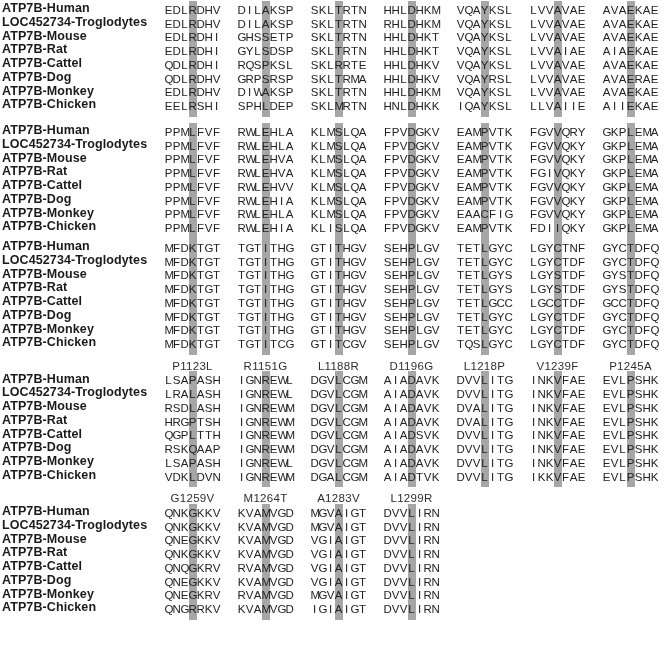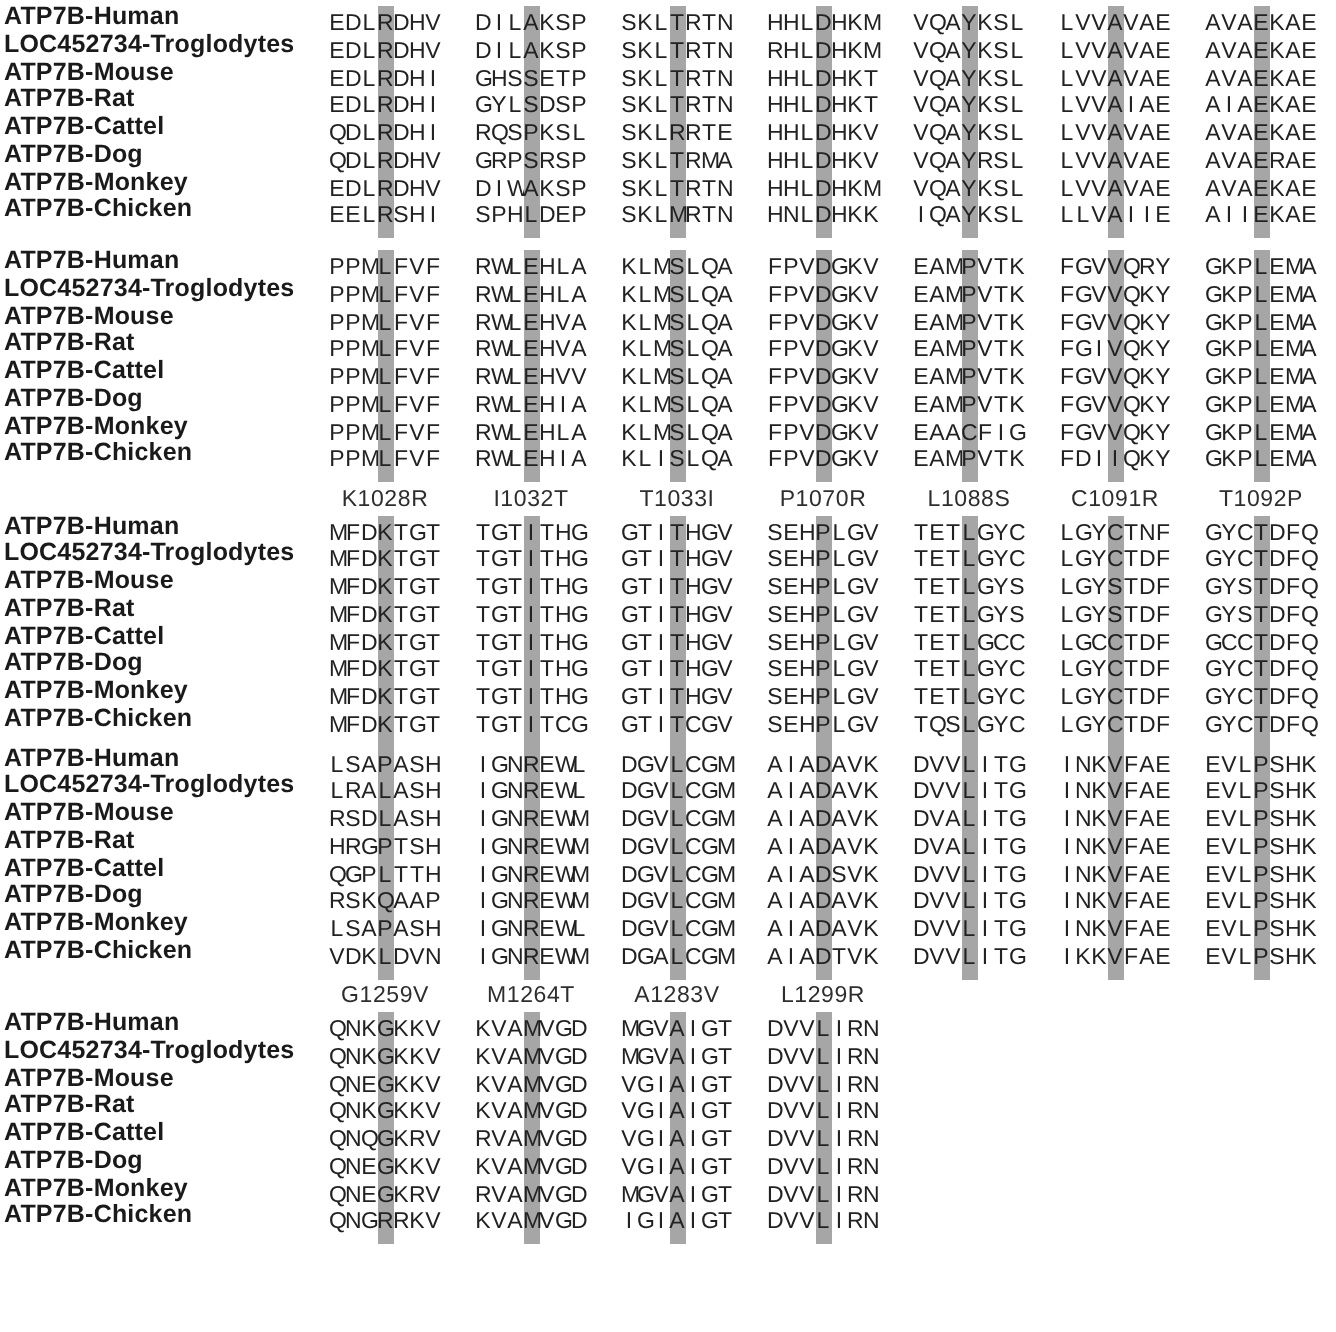--- a/index.html
+++ b/index.html
@@ -4,21 +4,21 @@
 <style>
   html,body{margin:0;padding:0;background:#ffffff;}
   body{
     width:668px;height:666px;overflow:hidden;
     font-family:"Liberation Sans","DejaVu Sans",sans-serif;
     color:#1a1a1a;
   }
   #figure{padding:2px 0 0 2px;}
   .block{margin-bottom:6px;}
   .block.first-block{margin-bottom:12px;}
-  .row{display:flex;height:13.75px;}
+  .row{display:flex;align-items:center;height:13.75px;}
   .row.header-row{height:15.5px;align-items:flex-end;padding-bottom:1px;}
   .label-cell{
     width:154px;flex:0 0 154px;
     font-weight:bold;font-size:12.5px;letter-spacing:0.1px;
     white-space:nowrap;line-height:13.75px;
   }
   .seq-col{width:73px;flex:0 0 73px;text-align:center;}
   .col-header{
     font-size:11.5px;color:#2e2e2e;letter-spacing:0.3px;
     display:inline-block;width:73px;flex:0 0 73px;text-align:center;
@@ -1091,30 +1091,20 @@
             <span class="res">K</span>
             <span class="res">P</span>
             <span class="res hl">L</span>
             <span class="res">E</span>
             <span class="res">M</span>
             <span class="res">A</span>
           </span></span>
       </div>
     </div>
     <div class="block">
-      <div class="row header-row">
-        <span class="label-cell"></span>
-        <span class="col-header">K1028R</span>
-        <span class="col-header">I1032T</span>
-        <span class="col-header">T1033I</span>
-        <span class="col-header">P1070R</span>
-        <span class="col-header">L1088S</span>
-        <span class="col-header">C1091R</span>
-        <span class="col-header">T1092P</span>
-      </div>
       <div class="row r-first">
         <span class="label-cell">ATP7B-Human</span>
         <span class="seq-col"><span class="seq">
             <span class="res">M</span>
             <span class="res">F</span>
             <span class="res">D</span>
             <span class="res hl">K</span>
             <span class="res">T</span>
             <span class="res">G</span>
             <span class="res">T</span>
@@ -1631,20 +1621,30 @@
             <span class="res">Y</span>
             <span class="res">C</span>
             <span class="res hl">T</span>
             <span class="res">D</span>
             <span class="res">F</span>
             <span class="res">Q</span>
           </span></span>
       </div>
     </div>
     <div class="block">
+      <div class="row header-row">
+        <span class="label-cell"></span>
+        <span class="col-header">P1123L</span>
+        <span class="col-header">R1151G</span>
+        <span class="col-header">L1188R</span>
+        <span class="col-header">D1196G</span>
+        <span class="col-header">L1218P</span>
+        <span class="col-header">V1239F</span>
+        <span class="col-header">P1245A</span>
+      </div>
       <div class="row r-first">
         <span class="label-cell">ATP7B-Human</span>
         <span class="seq-col"><span class="seq">
             <span class="res">L</span>
             <span class="res">S</span>
             <span class="res">A</span>
             <span class="res hl">P</span>
             <span class="res">A</span>
             <span class="res">S</span>
             <span class="res">H</span>

